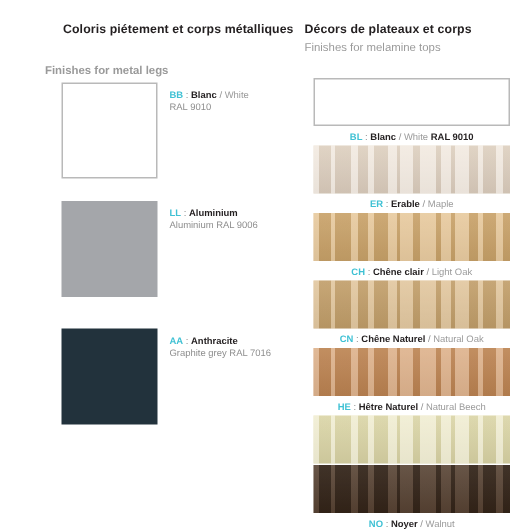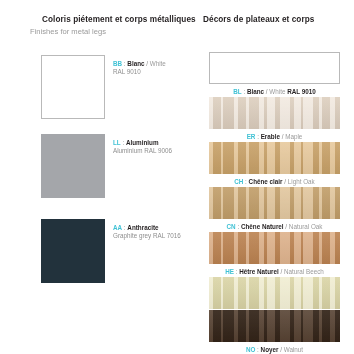--- a/index.html
+++ b/index.html
@@ -52,21 +52,22 @@
   }
   .col-left .head-fr {
     position: absolute;
     left: 5px;
     top: 15px;
     margin-left: 37px;
   }
   .col-left .head-en {
     position: absolute;
     left: 30px;
-    top: 27px;
+    top: 42px;
+    font-weight: bold;
   }
   .col-right .head-fr {
     position: absolute;
     left: 8px;
     top: 15px;
   }
   .col-right .head-en {
     position: absolute;
     left: 8px;
     top: 27px;
@@ -184,20 +185,21 @@
           <div class="metal-text">
             <div class="metal-line1"><span class="code">AA</span><span class="sep"> : </span><span class="name-fr">Anthracite</span></div>
             <div class="metal-line2">Graphite grey RAL 7016</div>
           </div>
         </div>
       </div>
   </div>
 
   <div class="col-right">
     <div class="head-fr">Décors de plateaux et corps</div>
+    <div class="head-en">Finishes for melamine tops</div>
     <div id="wood-rows">
         <div class="wood-row" style="top: 52px; height: 45px;">
           <div class="wood-chip outlined"></div>
           <div class="wood-label" style="top: 35px;"><span class="code">BL</span><span class="sep"> : </span><span class="name-fr">Blanc</span><span class="sep"> / </span><span class="name-en">White</span><span class="ral"> RAL 9010</span></div>
         </div>
         <div class="wood-row" style="top: 97px; height: 45px;">
           <div class="wood-chip" style="background: linear-gradient(90deg, rgba(255, 255, 255, 0.45) 0%, rgba(255, 255, 255, 0.45) 2.7%, rgba(0, 0, 0, 0.043) 2.7%, rgba(0, 0, 0, 0.043) 9%, rgba(255, 255, 255, 0.45) 9%, rgba(255, 255, 255, 0.45) 10.8%, rgba(0, 0, 0, 0.043) 10.8%, rgba(0, 0, 0, 0.043) 18.9%, rgba(255, 255, 255, 0.45) 18.9%, rgba(255, 255, 255, 0.45) 22.5%, rgba(0, 0, 0, 0.043) 22.5%, rgba(0, 0, 0, 0.043) 27.9%, rgba(255, 255, 255, 0.45) 27.9%, rgba(255, 255, 255, 0.45) 30.6%, rgba(0, 0, 0, 0.043) 30.6%, rgba(0, 0, 0, 0.043) 37.8%, rgba(255, 255, 255, 0.45) 37.8%, rgba(255, 255, 255, 0.45) 42.3%, rgba(0, 0, 0, 0.043) 42.3%, rgba(0, 0, 0, 0.043) 44.1%, rgba(255, 255, 255, 0.45) 44.1%, rgba(255, 255, 255, 0.45) 50.4%, rgba(0, 0, 0, 0.043) 50.4%, rgba(0, 0, 0, 0.043) 54%, rgba(255, 255, 255, 0.45) 54%, rgba(255, 255, 255, 0.45) 62.1%, rgba(0, 0, 0, 0.043) 62.1%, rgba(0, 0, 0, 0.043) 64.8%, rgba(255, 255, 255, 0.45) 64.8%, rgba(255, 255, 255, 0.45) 70.2%, rgba(0, 0, 0, 0.043) 70.2%, rgba(0, 0, 0, 0.043) 72%, rgba(255, 255, 255, 0.45) 72%, rgba(255, 255, 255, 0.45) 79.2%, rgba(0, 0, 0, 0.043) 79.2%, rgba(0, 0, 0, 0.043) 83.7%, rgba(255, 255, 255, 0.45) 83.7%, rgba(255, 255, 255, 0.45) 86.4%, rgba(0, 0, 0, 0.043) 86.4%, rgba(0, 0, 0, 0.043) 92.7%, rgba(255, 255, 255, 0.45) 92.7%, rgba(255, 255, 255, 0.45) 96.3%, rgba(0, 0, 0, 0.043) 96.3%, rgba(0, 0, 0, 0.043) 100%), linear-gradient(rgba(255, 255, 255, 0.1), rgba(0, 0, 0, 0.07)), rgb(232, 217, 200);"></div>
           <div class="wood-label" style="top: 35px;"><span class="code">ER</span><span class="sep"> : </span><span class="name-fr">Erable</span><span class="sep"> / </span><span class="name-en">Maple</span></div>
         </div>
         <div class="wood-row" style="top: 142px; height: 45px;">

